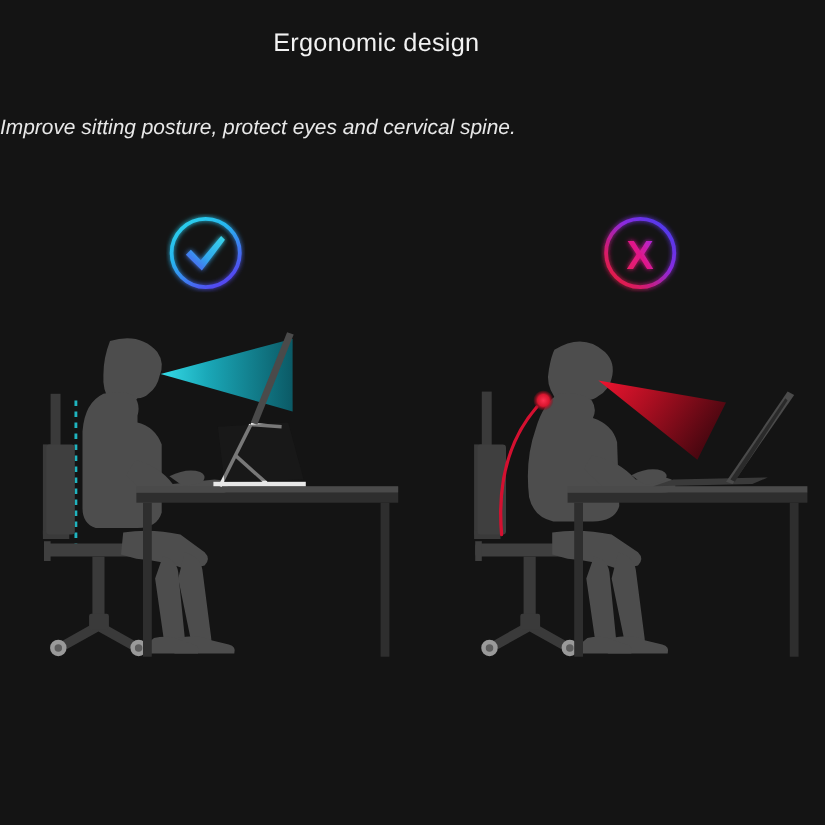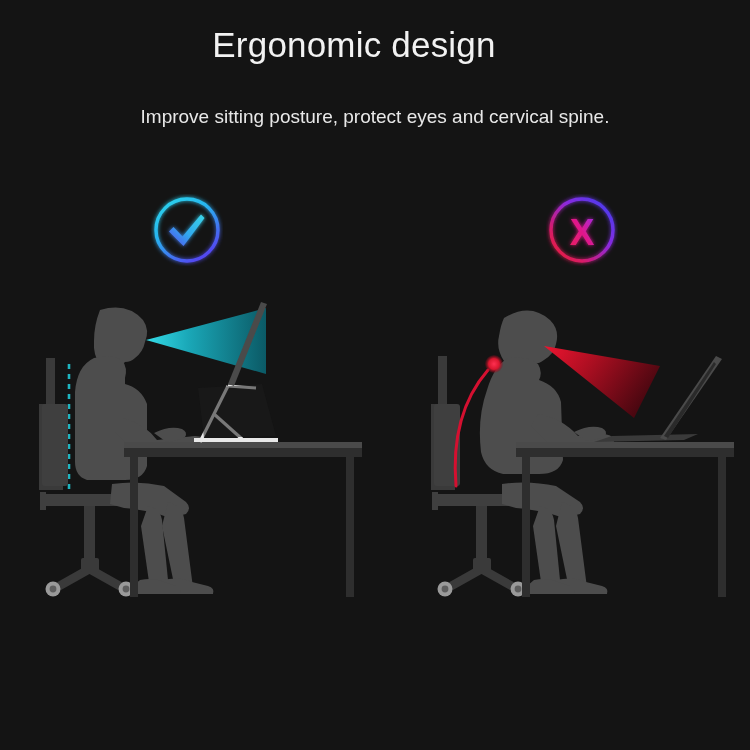--- a/index.html
+++ b/index.html
@@ -13,39 +13,40 @@
     height: 750px;
     background: #141414;
     overflow: hidden;
     font-family: "Liberation Sans", sans-serif;
   }
 
   
   #title {
     position: absolute;
     top: 26px;
-    left: 16px;
+    left: 4px;
     width: 676px;
     text-align: center;
     color: #f2f2f2;
-    font-size: 35px;
+    font-size: 23px;
     font-weight: 400;
     letter-spacing: 0.2px;
     line-height: 1.1;
   }
   #subtitle {
     position: absolute;
     top: 107px;
     left: 0;
     width: 750px;
-    text-align: center;
+    text-align: left;
     color: #e8e8e8;
     font-size: 19px;
     font-weight: 400;
     line-height: 1.1;
+    font-style: italic;
   }
 
   
   .badge {
     position: absolute;
     width: 72px;
     height: 72px;
   }
   #badge-good { left: 151px; top: 194px; }
   #badge-bad  { left: 546px; top: 194px; }

